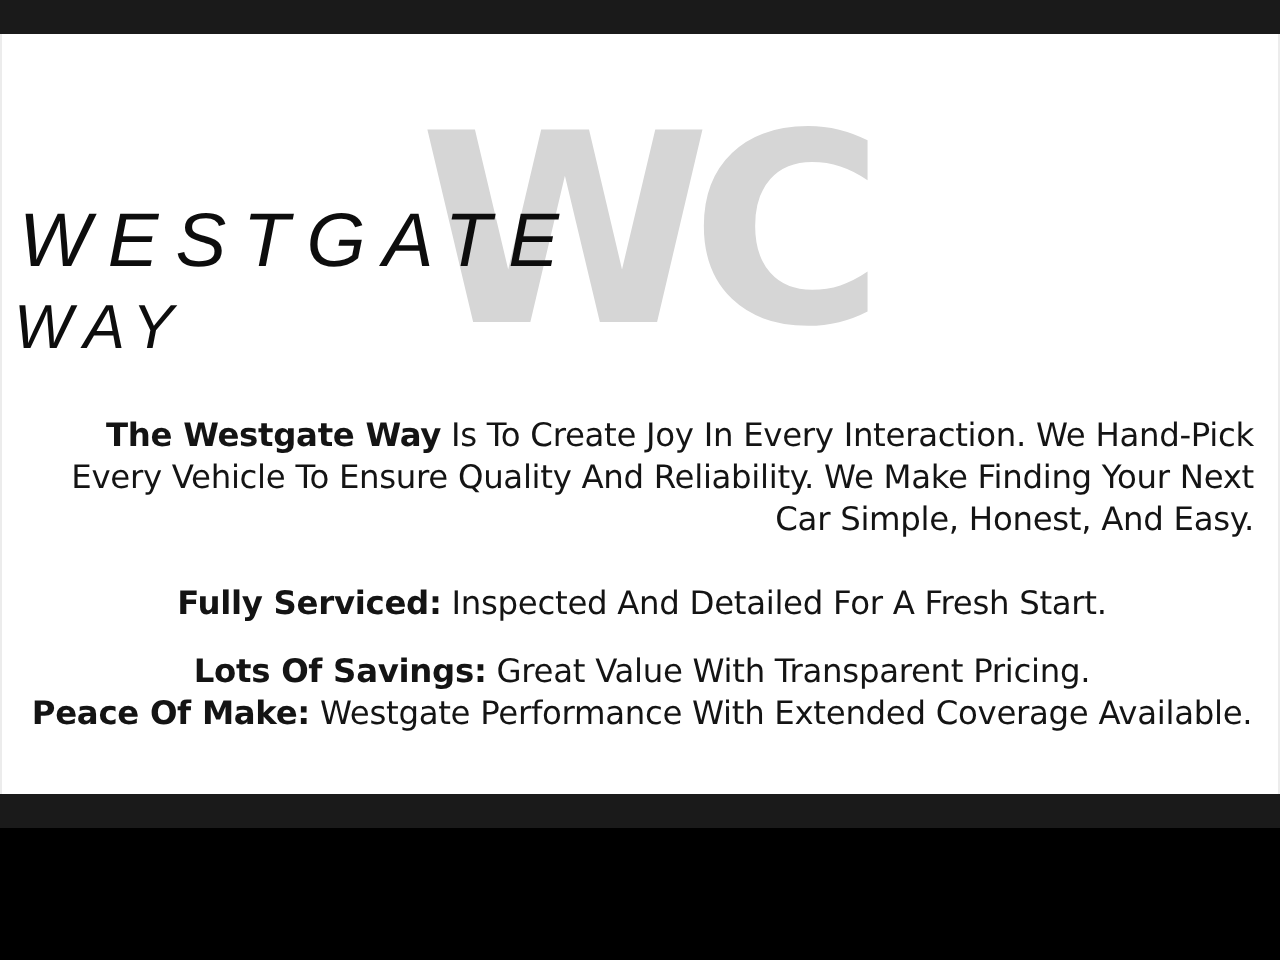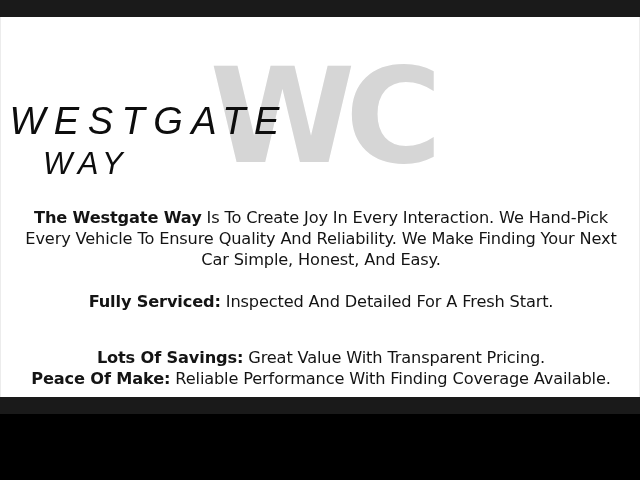--- a/index.html
+++ b/index.html
@@ -93,21 +93,20 @@
   #logo-line-secondary {
     margin-top: 6px;
     font-family: "Liberation Sans", sans-serif;
     font-weight: 400;
     font-size: 31px;
     line-height: 33px;
     letter-spacing: 6px;
     text-indent: 6px;
     color: #0d0d0d;
     white-space: nowrap;
-    padding-left: 36px;
   }
 
   
   #copy-block {
     position: absolute;
     left: 10px;
     top: 190px;
     width: 620px;
     text-align: center;
   }
@@ -116,22 +115,22 @@
     font-size: 16.2px;
     line-height: 21px;
     color: #141414;
     letter-spacing: -0.15px;
     margin: 0;
     padding: 0 4px;
   }
   .copy-para .lead {
     font-weight: 700;
   }
-  #para-intro   { margin-bottom: 21px; }
-  #para-service { margin-bottom: 35px; }
+  #para-intro   { margin-bottom: 21px; text-align: right; }
+  #para-service { margin-bottom: 13px; }
   #para-savings { }
   #para-peace   { margin-bottom: 0; }
 </style>
 </head>
 <body>
 
 <div id="ad-canvas">
 
   <div class="letterbox top"></div>
 
@@ -153,21 +152,21 @@
 
       <p class="copy-para" id="para-service">
         <span class="lead">Fully Serviced:</span><span> Inspected And Detailed For A Fresh Start.</span>
       </p>
 
       <p class="copy-para" id="para-savings">
         <span class="lead">Lots Of Savings:</span><span> Great Value With Transparent Pricing.</span>
       </p>
 
       <p class="copy-para" id="para-peace">
-        <span class="lead">Peace Of Make:</span><span> Reliable Performance With Finding Coverage Available.</span>
+        <span class="lead">Peace Of Make:</span><span> Westgate Performance With Extended Coverage Available.</span>
       </p>
 
     </div>
 
   </div>
 
   <div class="letterbox bottom"></div>
 
 </div>
 

